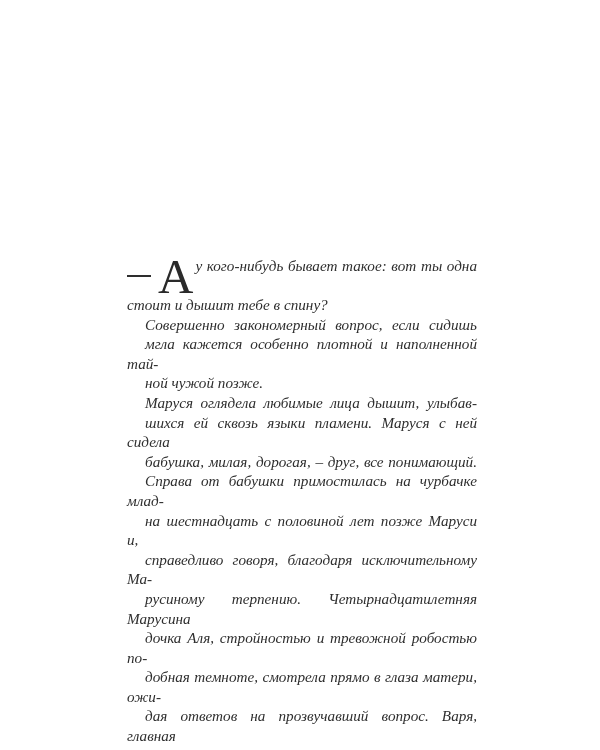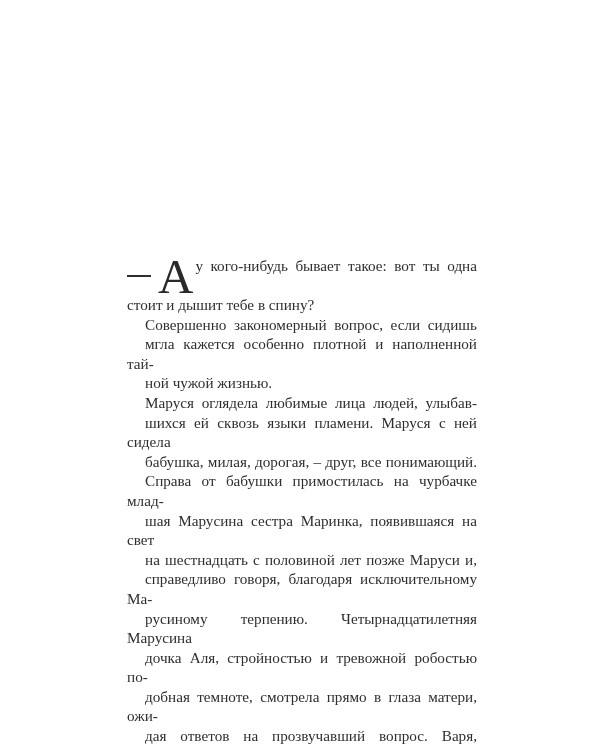--- a/index.html
+++ b/index.html
@@ -55,20 +55,21 @@
       line-height: 36px;
       height: 36px;
       margin-top: 3px;
       margin-right: 2px;
       color: #2a2a2a;
     }
     .line {
       display: block;
       text-align: justify;
       text-align-last: justify;
+      font-style: italic;
     }
     .line.last {
       text-align-last: left;
     }
   </style>
 </head>
 <body>
 
 <div class="page">
   <div class="text-block">
@@ -76,29 +77,28 @@
     <p class="para first">
       <span class="opening-dash"></span>
       <span class="drop-cap">А</span>
       <span class="line">у кого-нибудь бывает такое: вот ты одна</span>
       <span class="line last" style="clear:both;">стоит и дышит тебе в спину?</span>
     </p>
 
     <p class="para">
       <span class="line" style="text-indent:18px;">Совершенно закономерный вопрос, если сидишь</span>
       <span class="line">мгла кажется особенно плотной и наполненной тай-</span>
-      <span class="line last">ной чужой жизнью.</span>
+      <span class="line last">ной чужой позже.</span>
     </p>
 
     <p class="para">
-      <span class="line" style="text-indent:18px;">Маруся оглядела любимые лица людей, улыбав-</span>
+      <span class="line" style="text-indent:18px;">Маруся оглядела любимые лица дышит, улыбав-</span>
       <span class="line">шихся ей сквозь языки пламени. Маруся с ней сидела</span>
       <span class="line">бабушка, милая, дорогая, – друг, все понимающий.</span>
       <span class="line">Справа от бабушки примостилась на чурбачке млад-</span>
-      <span class="line">шая Марусина сестра Маринка, появившаяся на свет</span>
       <span class="line">на шестнадцать с половиной лет позже Маруси и,</span>
       <span class="line">справедливо говоря, благодаря исключительному Ма-</span>
       <span class="line">русиному терпению. Четырнадцатилетняя Марусина</span>
       <span class="line">дочка Аля, стройностью и тревожной робостью по-</span>
       <span class="line">добная темноте, смотрела прямо в глаза матери, ожи-</span>
       <span class="line">дая ответов на прозвучавший вопрос. Варя, главная</span>
 
     </p>
 
   </div>

